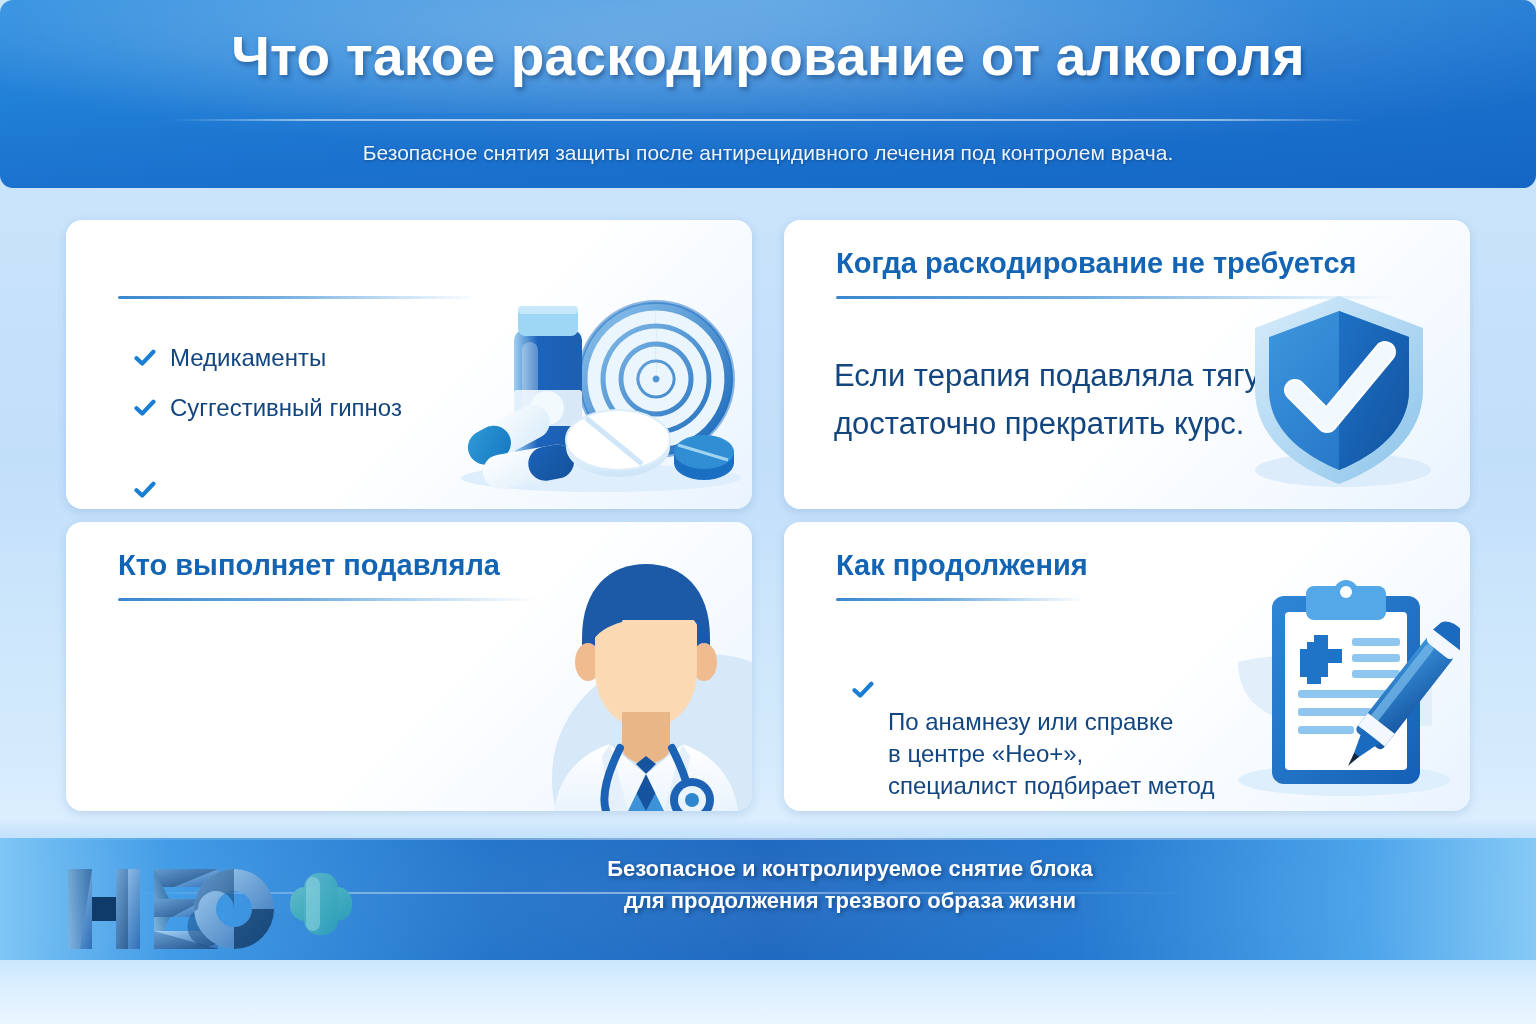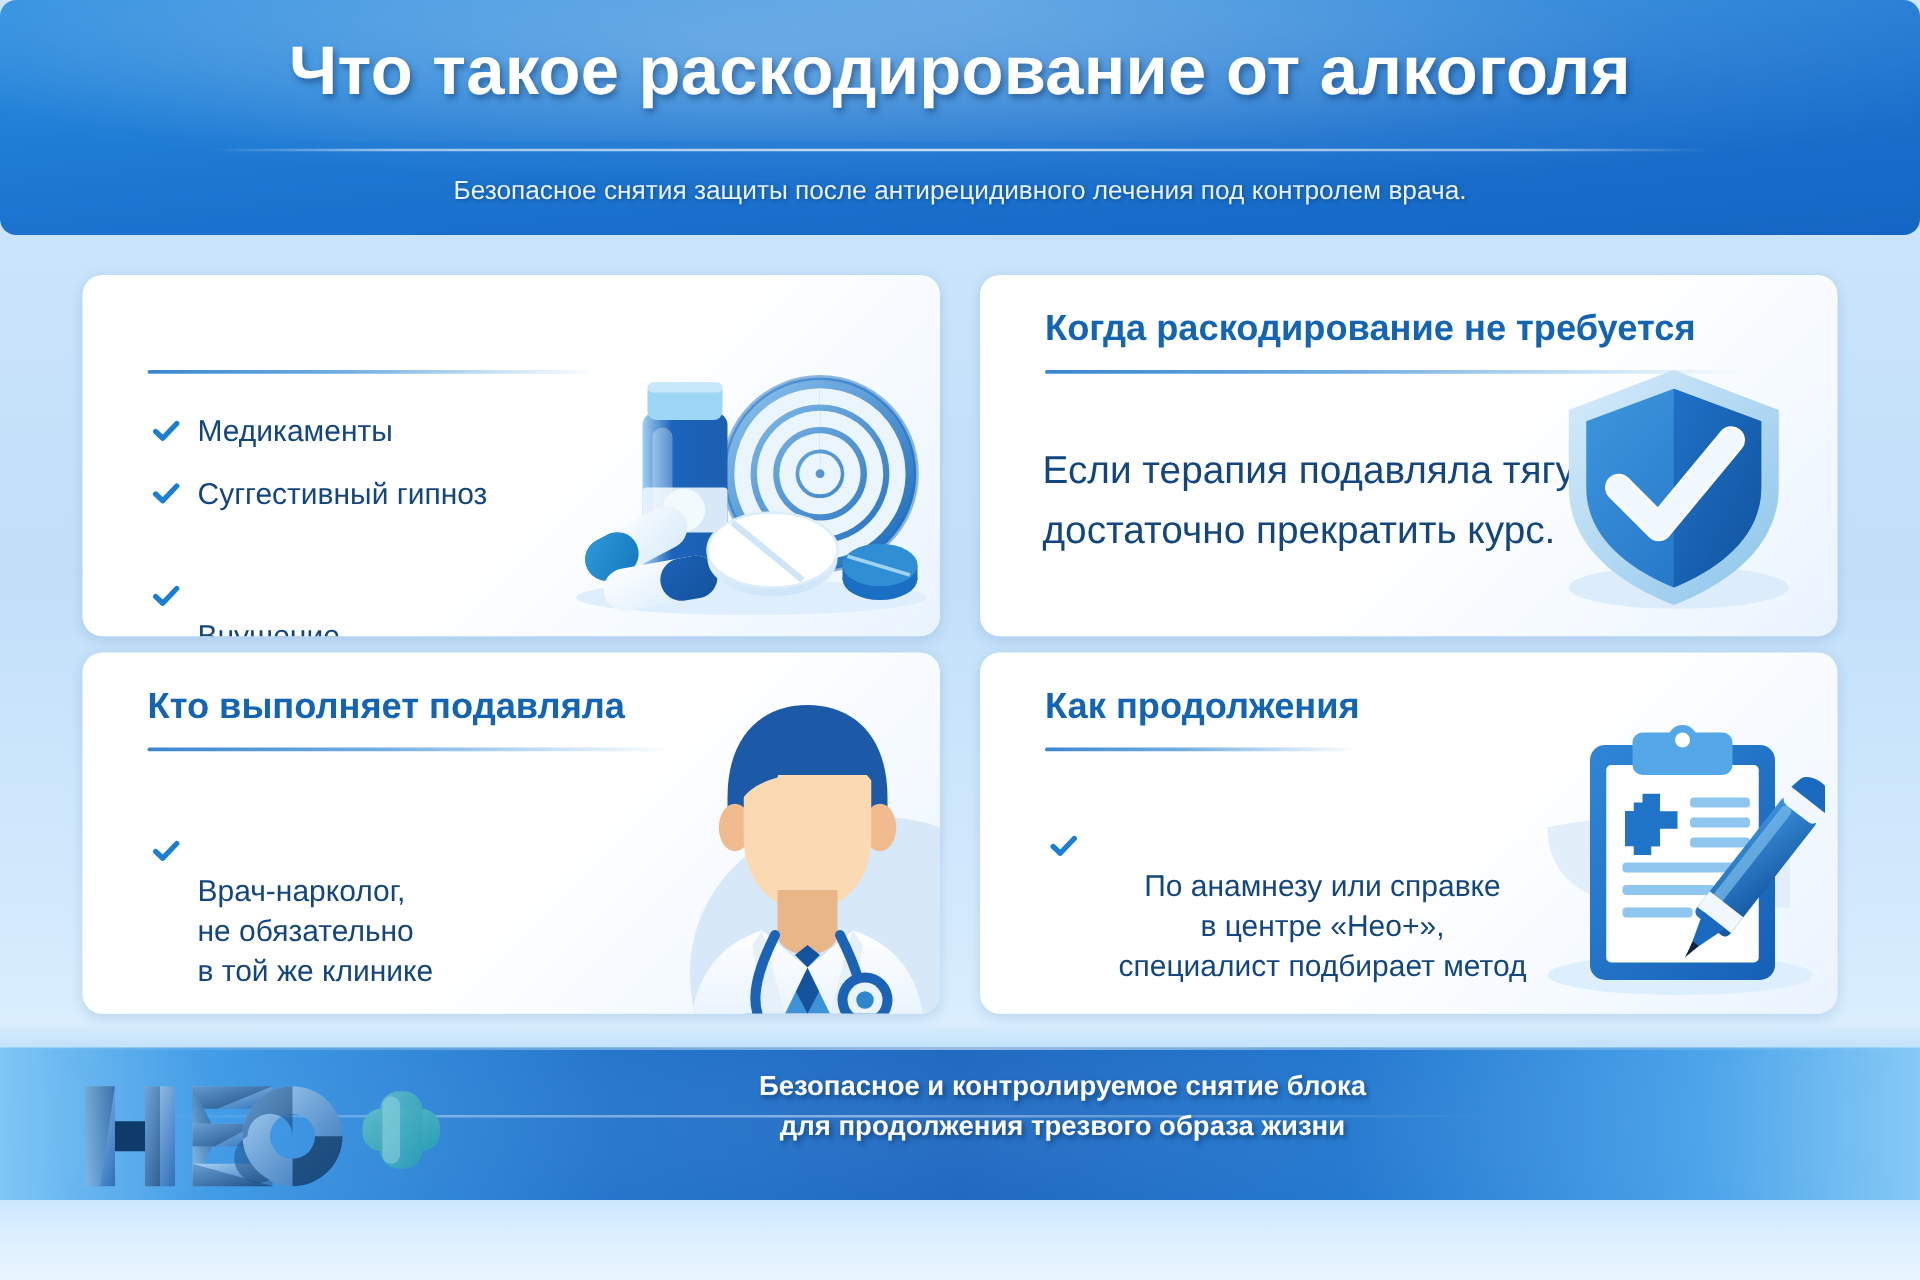--- a/index.html
+++ b/index.html
@@ -32,21 +32,21 @@
     display:grid;grid-template-columns:686px 686px;grid-template-rows:289px 289px;
     gap:13px 32px;}
   .card{position:relative;border-radius:16px;overflow:hidden;
     background:linear-gradient(135deg,#ffffff 0%,#ffffff 55%,#f3f9ff 80%,#e9f3ff 100%);
     box-shadow:0 3px 10px rgba(40,90,150,0.16);}
   .c-title{position:absolute;left:52px;top:27px;font-size:29px;font-weight:bold;
     color:#1464b4;text-shadow:1px 1px 1px rgba(255,255,255,0.9);white-space:nowrap;}
   .c-rule{position:absolute;left:52px;height:3px;border-radius:2px;
     background:linear-gradient(90deg,#3a87cf 0%,#74aee0 45%,#c9e2f6 78%,rgba(222,238,252,0) 100%);}
 
-  .c-list{position:absolute;left:52px;list-style:none;margin:4px;padding:0;}
+  .c-list{position:absolute;left:52px;list-style:none;margin:16px;padding:0;}
   .c-item{position:relative;padding-left:36px;margin-bottom:18px;
     font-size:24px;color:#13467f;line-height:1.33;}
   .c-item .chk{position:absolute;left:0;top:3px;width:22px;height:22px;}
   .c-para{position:absolute;left:50px;font-size:31px;color:#13467f;line-height:1.55;margin-top:24px;}
 
   .art{position:absolute;}
 
   
   .footer-glow{position:absolute;left:0;top:820px;width:1536px;height:204px;
     background:linear-gradient(180deg,#d8ecfd 0%,#bfe0fb 10%,#bfe0fb 60%,#dcefff 82%,#eaf6ff 100%);}
@@ -200,32 +200,20 @@
           <path d="M100 25 L170 51 V104 C170 142 139 168 100 184 Z" fill="url(#shR)"></path>
           <path d="M56 104 L88 136 L146 66" fill="none" stroke="#ffffff" stroke-width="22" stroke-linecap="round" stroke-linejoin="round"></path>
           <path d="M56 104 L88 136 L146 66" fill="none" stroke="#f2f9fe" stroke-width="18" stroke-linecap="round" stroke-linejoin="round"></path>
         </svg>
       </div>
     </div>
 
     <div class="card">
       <div class="c-title">Кто выполняет подавляла</div>
       <div class="c-rule" style="top:76px;width:420px;"></div>
-      <ul class="c-list" style="top:108px;width:330px;">
-        <li class="c-item" style="white-space:pre-line;">
-          <span class="chk">
-            <svg width="22" height="22" viewBox="0 0 22 22">
-                <path d="M2.5 11.2 L8.2 16.6 L19.4 4.8" fill="none" stroke="#1a7fd4" stroke-width="4.2" stroke-linecap="round" stroke-linejoin="round"></path>
-              </svg>
-          </span>
-          <span>Врач-нарколог,
-не обязательно
-в той же клинике</span>
-        </li>
-      </ul>
 
       <div class="art" style="left:330px;top:20px;width:356px;height:269px;">
         <svg width="356" height="269" viewBox="0 0 356 269">
           <defs>
             <linearGradient id="coatG" x1="0" y1="0" x2="0" y2="1">
               <stop offset="0" stop-color="#ffffff"></stop>
                 <stop offset="1" stop-color="#eaf4fd"></stop>
             </linearGradient>
           </defs>
           <path d="M160 269 C140 190 196 118 280 112 C330 108 356 120 356 120 V269 Z" fill="#d7e9f9"></path>
@@ -257,21 +245,21 @@
           <circle cx="296" cy="258" r="22" fill="#1c63b5"></circle>
           <circle cx="296" cy="258" r="14" fill="#e9f4fd"></circle>
           <circle cx="296" cy="258" r="7" fill="#2f86cf"></circle>
         </svg>
       </div>
     </div>
 
     <div class="card">
       <div class="c-title">Как продолжения</div>
       <div class="c-rule" style="top:76px;width:250px;"></div>
-      <ul class="c-list" style="top:104px;width:400px;text-align:center;">
+      <ul class="c-list" style="top:104px;width:400px;">
         <li class="c-item" style="white-space:pre-line;">
           <span class="chk">
             <svg width="22" height="22" viewBox="0 0 22 22">
                 <path d="M2.5 11.2 L8.2 16.6 L19.4 4.8" fill="none" stroke="#1a7fd4" stroke-width="4.2" stroke-linecap="round" stroke-linejoin="round"></path>
               </svg>
           </span>
           <span>По анамнезу или справке
 в центре «Нео+»,
 специалист подбирает метод</span>
         </li>

